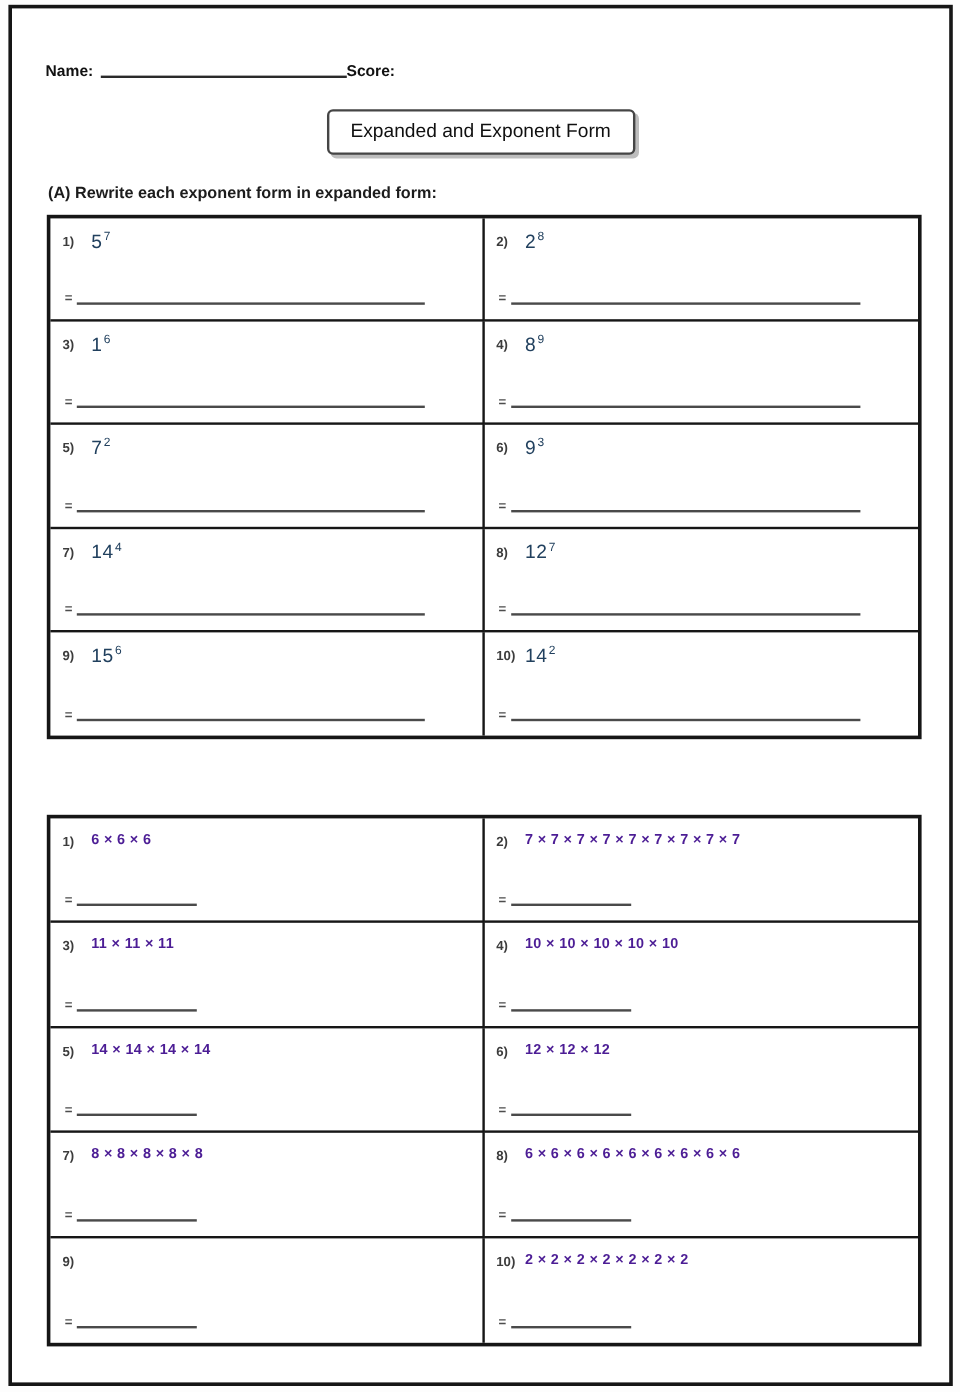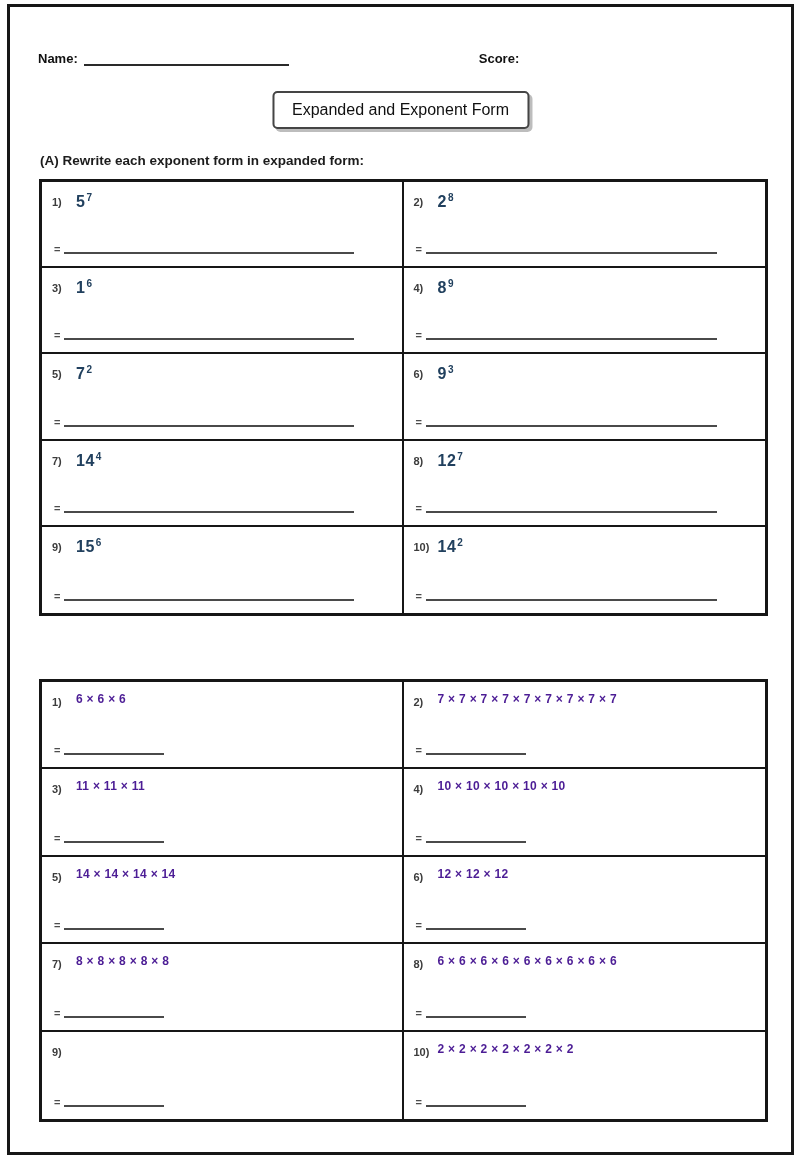--- a/index.html
+++ b/index.html
@@ -15,28 +15,28 @@
   .frame {
     position: absolute;
     left: 7px; top: 4px; right: 6px; bottom: 5px;
     border: 3px solid #151515;
     background: #ffffff;
   }
 
   
   .name-row {
     position: absolute; left: 28px; top: 44px; right: 30px;
-    display: flex; align-items: flex-end;
+    display: flex; 
   }
   .lbl { font-size: 13px; font-weight: bold; color: #111; }
   .name-blank {
     width: 205px; height: 14px; margin-left: 6px;
     border-bottom: 2px solid #2a2a2a;
   }
-  .score-wrap { margin-left: 190px; }
+  .score-wrap { }
 
   
   .title-box {
     position: absolute; left: 50%; top: 84px; transform: translateX(-50%);
     border: 2px solid #454545; border-radius: 5px;
     background: #fff;
     padding: 8px 18px;
     font-size: 16px; font-weight: normal; color: #101010;
     box-shadow: 3px 3px 0 #bdbdbd;
     white-space: nowrap;
@@ -69,21 +69,21 @@
   }
   .cell:nth-child(2n) { border-right: none; }
   .cell:nth-last-child(-n+2) { border-bottom: none; }
 
   .prob-line { display: flex; align-items: flex-start; }
   .pnum {
     font-size: 11px; color: #3c3c3c; font-weight: 600;
     min-width: 24px; padding-top: 4px;
   }
   .expr {
-    font-size: 16px; font-weight: bold; color: #21405e;
+    font-size: 16px; font-weight: normal; color: #21405e;
     letter-spacing: 0.5px; padding-top: 1px;
   }
   .expr sup { font-size: 10px; vertical-align: super; line-height: 1; margin-left: 1px; }
   .expr-b {
     font-size: 12px; font-weight: bold; color: #4c1d95;
     letter-spacing: 0.3px; white-space: nowrap;
   }
 
   .ans-line { display: flex; align-items: flex-end; padding-left: 2px; padding-bottom: 4px; }
   .eq { font-size: 11px; font-weight: bold; color: #4d4d4d; margin-right: 4px; line-height: 10px; }

